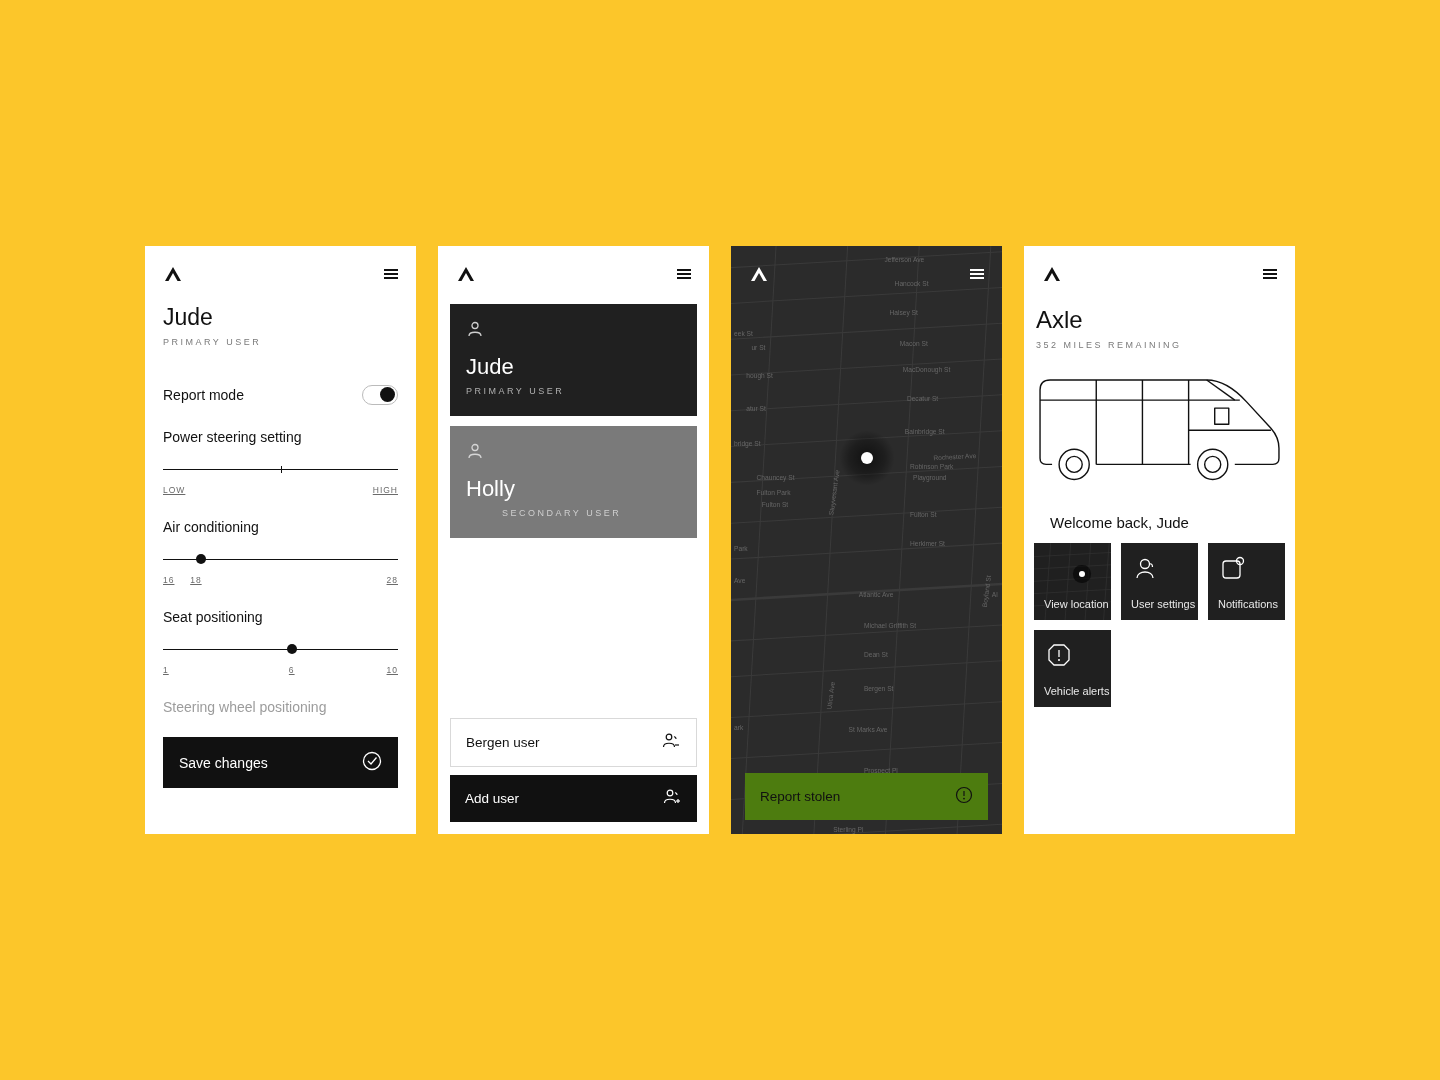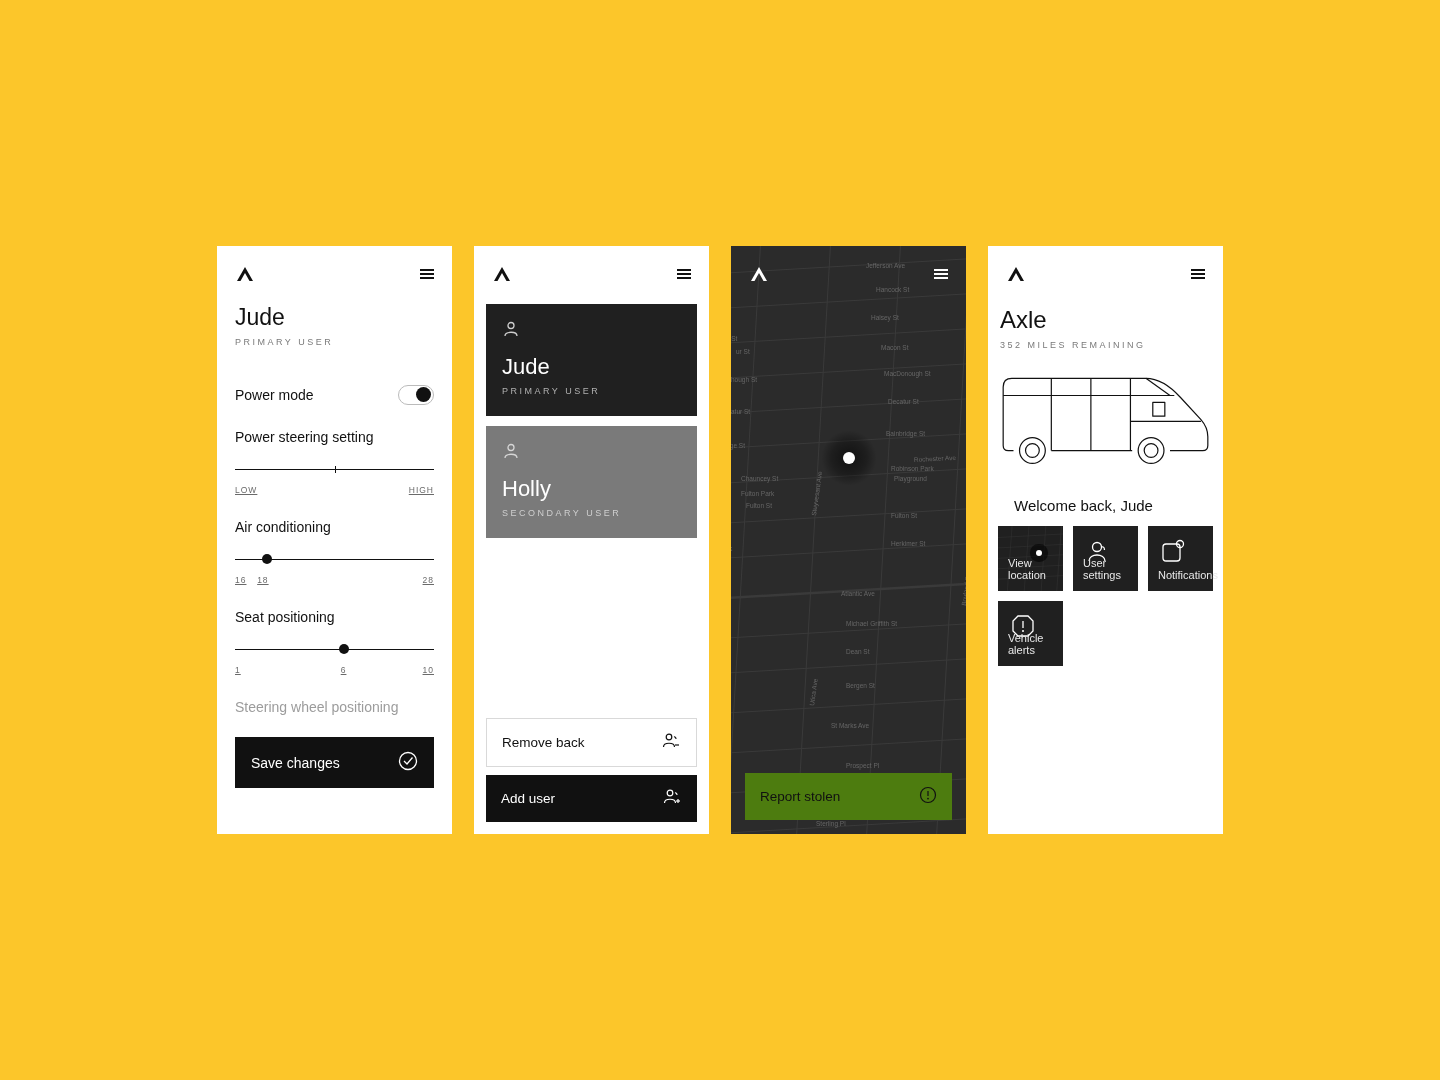--- a/index.html
+++ b/index.html
@@ -7,21 +7,21 @@
     background: #fcc62a;
     width: 1440px;
     height: 1080px;
     font-family: -apple-system, Helvetica, Arial, sans-serif;
     display: flex;
     justify-content: center;
     align-items: center;
     gap: 22px;
   }
   .screen {
-    width: 235px;
+    width: 271px;
     height: 588px;
     background: #fff;
     position: relative;
     overflow: hidden;
     display: flex;
     flex-direction: column;
   }
   .screen.dark { background: #2b2b2b; }
 
   .topbar {
@@ -67,21 +67,21 @@
     padding: 14px 16px; margin-top: 22px; font-size:14px;
   }
 
   
   .s2-body { padding: 12px 12px 0 12px; flex:1; display:flex; flex-direction:column; }
   .user-card { padding: 16px 16px 20px 16px; color:#fff; margin-bottom: 10px; }
   .user-card.primary { background:#202020; }
   .user-card.secondary { background:#7a7a7a; }
   .user-card .uname { font-size: 22px; margin-top: 12px; }
   .user-card .role { font-size:9px; letter-spacing:2.5px; color:#b0b0b0; margin-top:6px; }
-  .user-card.secondary .role { color:#cfcfcf; }
+  .user-card.secondary .role { color:#cfcfcf;margin-left:36px; }
   .s2-buttons { margin-top:auto; padding: 0 0 12px 0; }
   .btn-row { display:flex; justify-content:space-between; align-items:center; padding:13px 15px; font-size:13.5px; margin-top:8px; }
   .btn-row.light { background:#fff; border:1px solid #d9d9d9; color:#111; }
   .btn-row.dark  { background:#111; color:#fff; }
 
   
   .map-wrap { position:absolute; inset:0; }
   .map-svg { width:100%; height:100%; }
   .topbar.over { position:absolute; top:0; left:0; right:0; z-index:5; }
   .pin-halo { position:absolute; left:50%; top:36%; width:56px; height:56px; margin:-28px 0 0 -28px;
@@ -176,21 +176,21 @@
       </span>
   </div>
 
   <div class="s1-body">
     <div>
       <div class="title">Jude</div>
       <div class="subtle">PRIMARY USER</div>
     </div>
 
     <div class="row-toggle">
-      <div class="label">Power mode</div>
+      <div class="label">Report mode</div>
       <div class="toggle">
           <div class="knob"></div>
         </div>
     </div>
 
     <div class="setting">
       <div class="label">Power steering setting</div>
       <div class="slider split">
         <div class="track"></div>
           <div class="mid"></div>
@@ -271,21 +271,21 @@
         <svg width="18" height="18">
             <use href="#user-small"></use>
           </svg>
       </span>
       <div class="uname">Holly</div>
       <div class="role">SECONDARY USER</div>
     </div>
 
     <div class="s2-buttons">
       <div class="btn-row light">
-        <span>Remove back</span>
+        <span>Bergen user</span>
         <span class="uicon" style="color:#111">
           <svg width="20" height="18">
               <use href="#user-minus"></use>
             </svg>
         </span>
       </div>
       <div class="btn-row dark">
         <span>Add user</span>
         <span class="uicon" style="color:#fff">
           <svg width="20" height="18">

